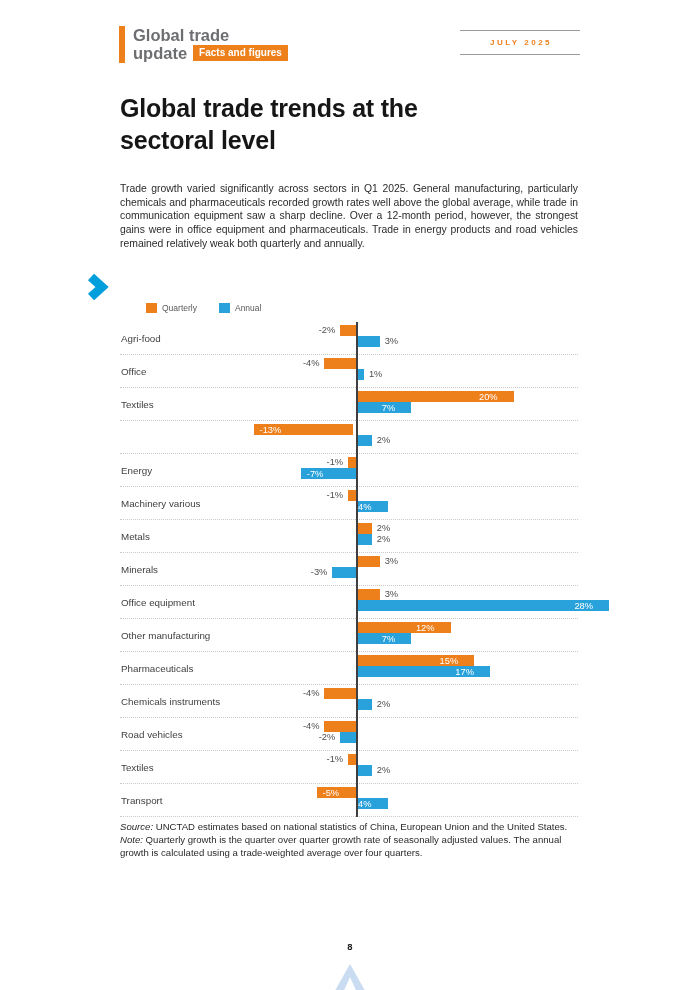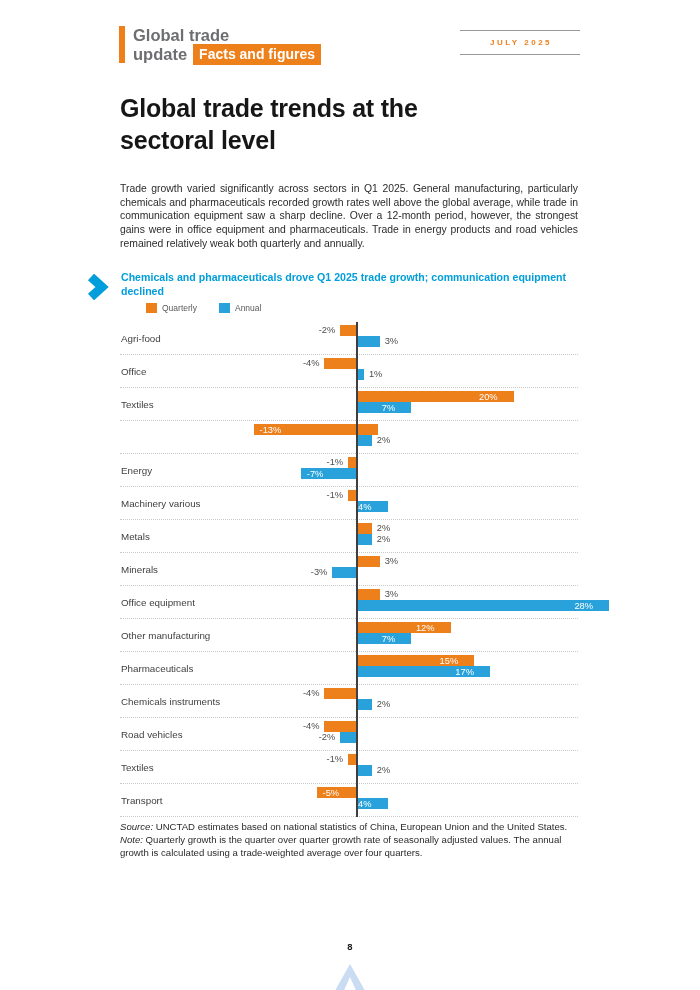--- a/index.html
+++ b/index.html
@@ -15,21 +15,21 @@
     margin: 0 auto;
   }
 
   
   .masthead { position: absolute; left: 119px; top: 26px; display: flex; }
   .brand-bar { width: 6px; height: 37px; background: #EE801C; margin-right: 8px; }
   .brand-text { font-size: 16.5px; font-weight: bold; color: #6D6E71; line-height: 1.1; }
   .brand-line2 { display: flex; align-items: center; gap: 6px; }
   .brand-badge {
     display: inline-block; background: #EE801C; color: #ffffff;
-    font-size: 14px; font-weight: bold; padding: 2px 6px 2px 6px; line-height: 1.2;
+    font-size: 10px; font-weight: bold; padding: 2px 6px 2px 6px; line-height: 1.2;
   }
   .issue-block { position: absolute; left: 460px; top: 30px; width: 120px; text-align: center; }
   .issue-rule { border: none; border-top: 1px solid #999a9c; height: 0; }
   .issue-text {
     color: #EE801C; font-size: 8px; font-weight: bold; letter-spacing: 2.5px;
     padding: 7px 0 7px 2px;
   }
 
   
   .article-title {
@@ -118,21 +118,20 @@
     <div class="issue-text">JULY 2025</div>
     <hr class="issue-rule">
   </div>
 
   <h1 class="article-title">Global trade trends at the sectoral level</h1>
   <p class="intro">Trade growth varied significantly across sectors in Q1 2025. General manufacturing, particularly chemicals and pharmaceuticals recorded growth rates well above the global average, while trade in communication equipment saw a sharp decline. Over a 12-month period, however, the strongest gains were in office equipment and pharmaceuticals. Trade in energy products and road vehicles remained relatively weak both quarterly and annually.</p>
 
   <svg class="fig-arrow" viewBox="0 0 24 26">
     <polyline points="4,3 15,13 4,23" fill="none" stroke="#009EDB" stroke-width="9" stroke-linejoin="miter"></polyline>
   </svg>
-  <div class="fig-heading">Chemicals and pharmaceuticals drove Q1 2025 trade growth; communication equipment declined</div>
 
   <div class="legend">
     <div class="legend-item">
       <span class="legend-swatch" id="swatch-q" style="background: rgb(238, 128, 28);"></span>
       <span class="legend-label">Quarterly</span>
     </div>
     <div class="legend-item">
       <span class="legend-swatch" id="swatch-a" style="background: rgb(41, 162, 219);"></span>
       <span class="legend-label">Annual</span>
     </div>
@@ -156,21 +155,21 @@
       <div class="chart-row">
         <span class="sector-label">Textiles</span>
         <div class="bar q" style="background: rgb(238, 128, 28); width: 157.6px; left: 236px;">
           <span class="bar-label-in pos">20%</span>
         </div>
         <div class="bar a" style="background: rgb(41, 162, 219); width: 55.16px; left: 236px;">
           <span class="bar-label-in pos">7%</span>
         </div>
       </div>
       <div class="chart-row">
-        <div class="bar q" style="background: rgb(238, 128, 28); width: 124px; left: 133.56px;">
+        <div class="bar q" style="background: rgb(238, 128, 28); width: 99px; left: 133.56px;">
           <span class="bar-label-in neg">-13%</span>
         </div>
         <div class="bar a" style="background: rgb(41, 162, 219); width: 15.76px; left: 236px;"></div>
         <span class="bar-label-out" style="top: 14px; left: 256.76px;">2%</span>
       </div>
       <div class="chart-row">
         <span class="sector-label">Energy</span>
         <div class="bar q" style="background: rgb(238, 128, 28); width: 7.88px; left: 228.12px;"></div>
         <span class="bar-label-out" style="top: 3px; left: 223.12px; transform: translateX(-100%);">-1%</span>
         <div class="bar a" style="background: rgb(41, 162, 219); width: 55.16px; left: 180.84px;">

